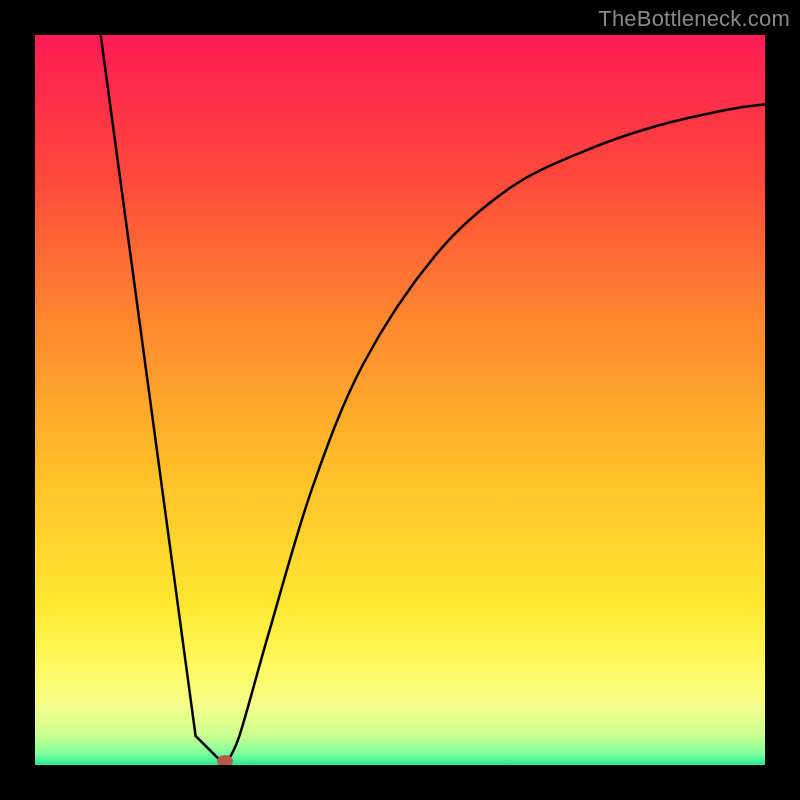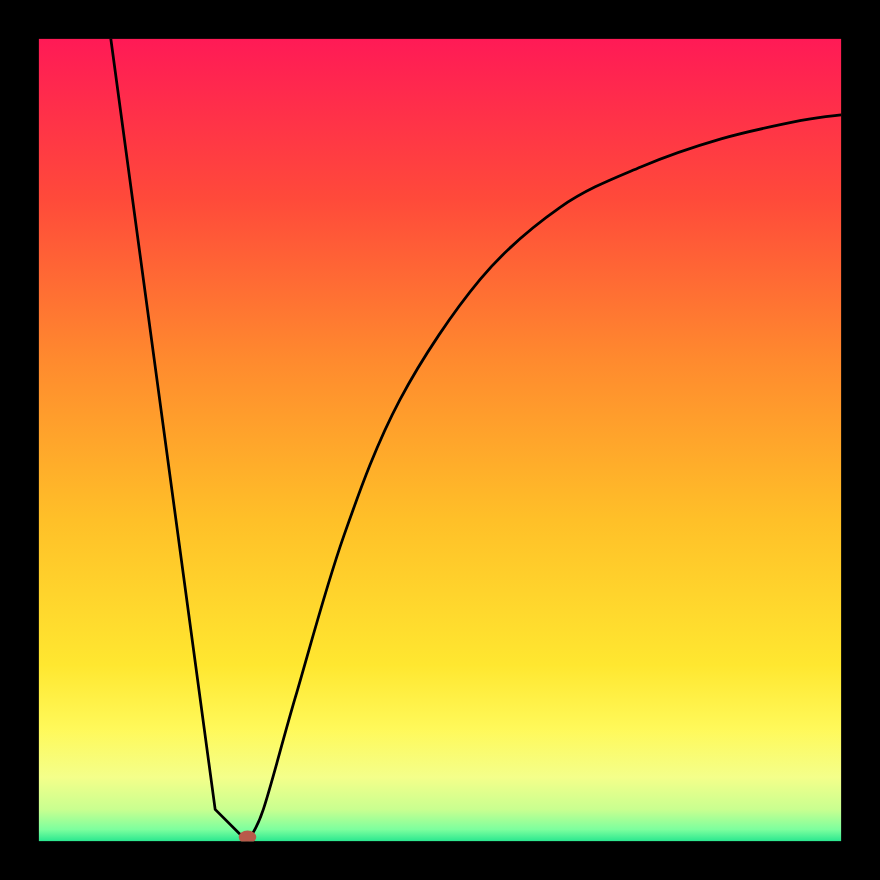--- a/index.html
+++ b/index.html
@@ -53,20 +53,21 @@
     height: 12px;
     background: #b85a4a;
     border-radius: 50%;
     transform: translate(-50%, -50%);
   }
 </style>
 </head>
 <body>
 
 <div class="container">
+  <div class="watermark">TheBottleneck.com</div>
 
   <div class="plot-area">
     <svg class="gradient-bg" viewBox="0 0 730 730" preserveAspectRatio="none">
       <defs>
         <linearGradient id="bg-grad" x1="0" y1="0" x2="0" y2="1">
             <stop offset="0%" stop-color="#ff1a56"></stop>
             <stop offset="20%" stop-color="#ff4a3a"></stop>
             <stop offset="40%" stop-color="#ff8a2e"></stop>
             <stop offset="60%" stop-color="#ffc028"></stop>
             <stop offset="78%" stop-color="#ffe730"></stop>

